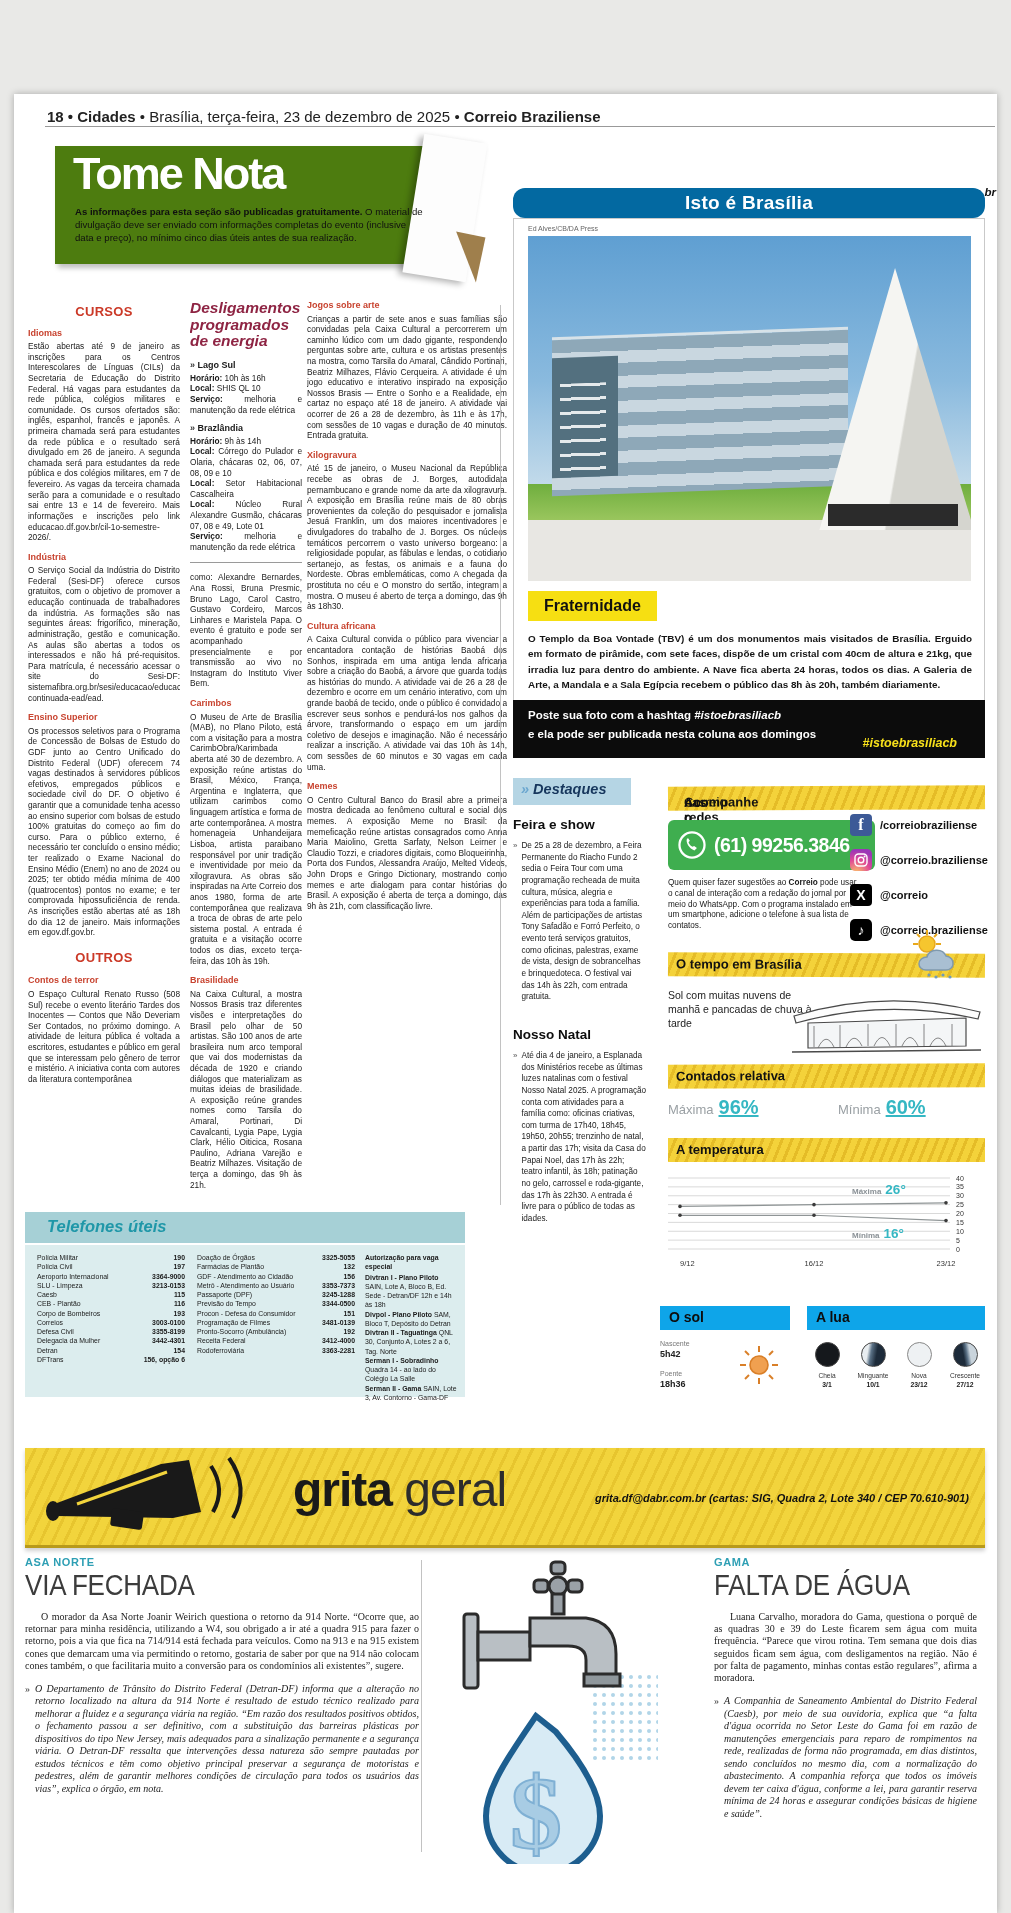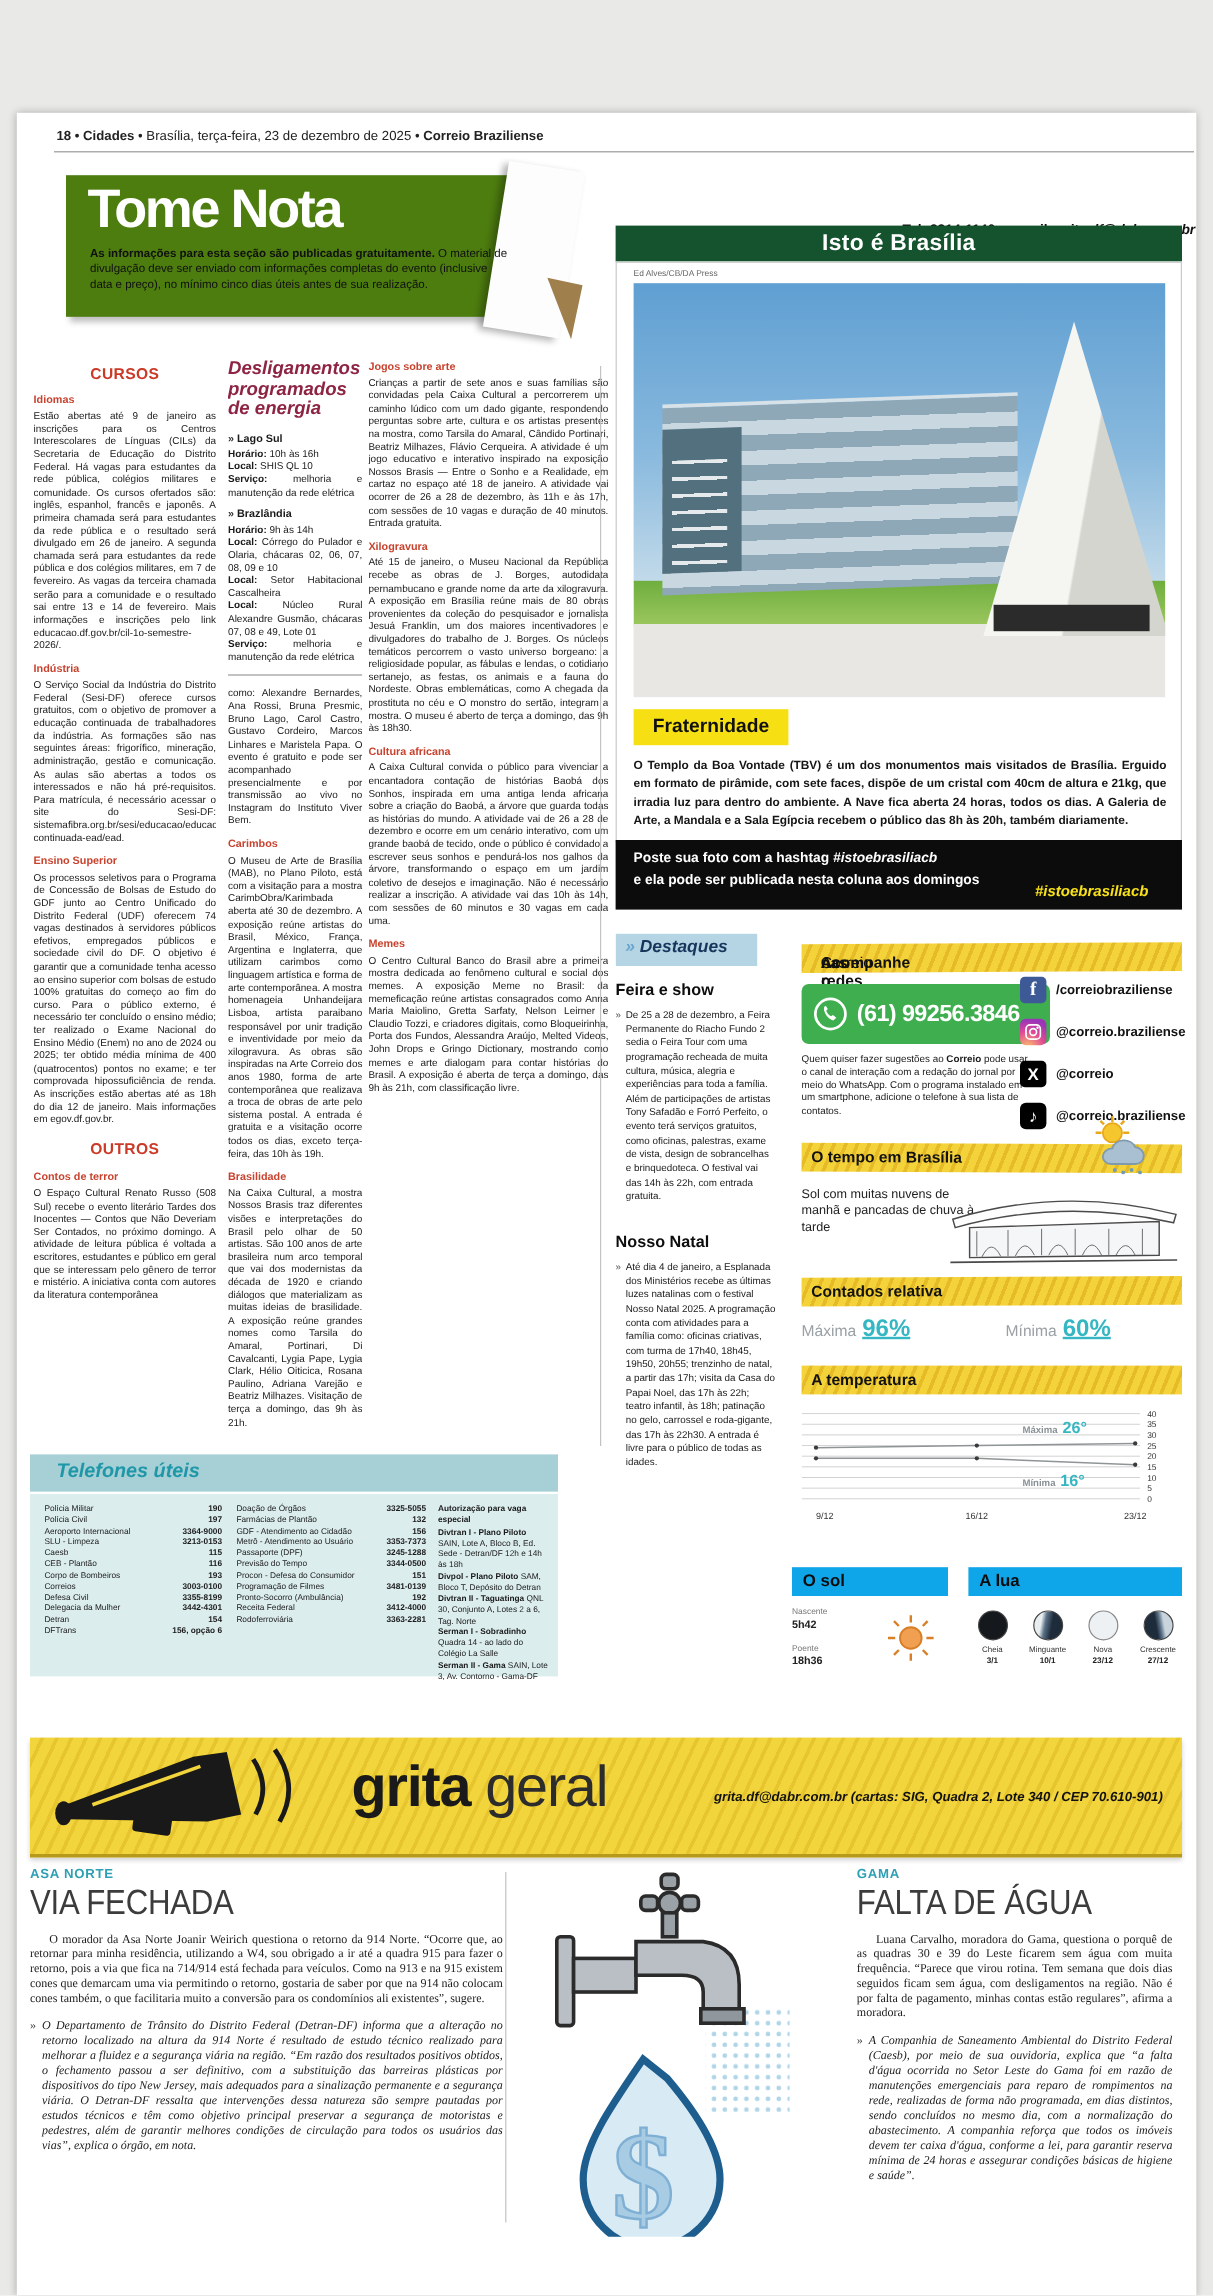--- a/index.html
+++ b/index.html
@@ -3,21 +3,21 @@
 <meta charset="utf-8">
 <style>
   html,body{margin:0;padding:0;}
   body{width:1011px;height:1913px;position:relative;background:#e9e9e7;
        font-family:"Liberation Sans",sans-serif;color:#1a1a1a;}
   .sheet{position:absolute;left:14px;top:94px;width:983px;height:1819px;background:#fff;
          box-shadow:0 0 7px rgba(0,0,0,.28);}
   .abs{position:absolute;}
 
   
-  .hdr-left{left:47px;top:108px;font-size:11px;color:#222;}
+  .hdr-left{left:47px;top:108px;font-size:15px;color:#222;}
   .hdr-left b{font-weight:700;}
   .hdr-rule{left:45px;top:126px;width:950px;border-top:1px solid #999;}
   .contact{left:560px;top:186px;width:436px;text-align:right;font-size:11.5px;color:#111;font-weight:600;}
   .contact i{font-style:italic;font-weight:700;}
 
   
   .tome{left:55px;top:146px;width:392px;height:118px;background:#4d7c0f;
         box-shadow:3px 4px 5px rgba(0,0,0,.25);}
   .tome-title{position:absolute;left:18px;top:2px;font-size:45px;font-weight:800;color:#fff;
               letter-spacing:-2px;}
@@ -53,21 +53,21 @@
   .tel-col{position:absolute;top:8px;font-size:6.9px;line-height:1.34;}
   .tel-c1{left:12px;width:148px;}
   .tel-c2{left:172px;width:158px;}
   .tel-c3{left:340px;width:92px;}
   .trow{display:flex;justify-content:space-between;}
   .trow .tv{font-weight:700;}
   .tel-sp-title{font-weight:800;margin-bottom:1px;}
   .tel-sp .nm{font-weight:700;}
 
   
-  .isto-bar{left:513px;top:188px;width:472px;height:30px;background:#14532d;}
+  .isto-bar{left:513px;top:188px;width:472px;height:30px;background:#0369a1;border-radius:12px;}
   .isto-bar span{position:absolute;left:0;width:100%;top:4px;text-align:center;color:#fff;
                  font-size:19px;font-weight:800;letter-spacing:.3px;}
   .isto-frame{left:513px;top:218px;width:470px;height:482px;border:1px solid #c9c9c9;background:#fff;}
   .isto-credit{position:absolute;left:14px;top:6px;font-size:7px;color:#666;}
   .photo{position:absolute;left:14px;top:17px;width:443px;height:345px;overflow:hidden;
          background:linear-gradient(180deg,#5f9fd2 0%,#8abade 42%,#c2daea 72%,#e4edf2 85%);}
   .ph-grass{position:absolute;left:0;top:248px;width:100%;height:38px;
             background:linear-gradient(180deg,#6fae3e,#9cc75f);}
   .ph-plaza{position:absolute;left:0;top:284px;width:100%;height:61px;background:#e8e7e3;}
   .ph-bldg{position:absolute;left:24px;top:96px;width:296px;height:156px;transform:skewY(-2deg);

